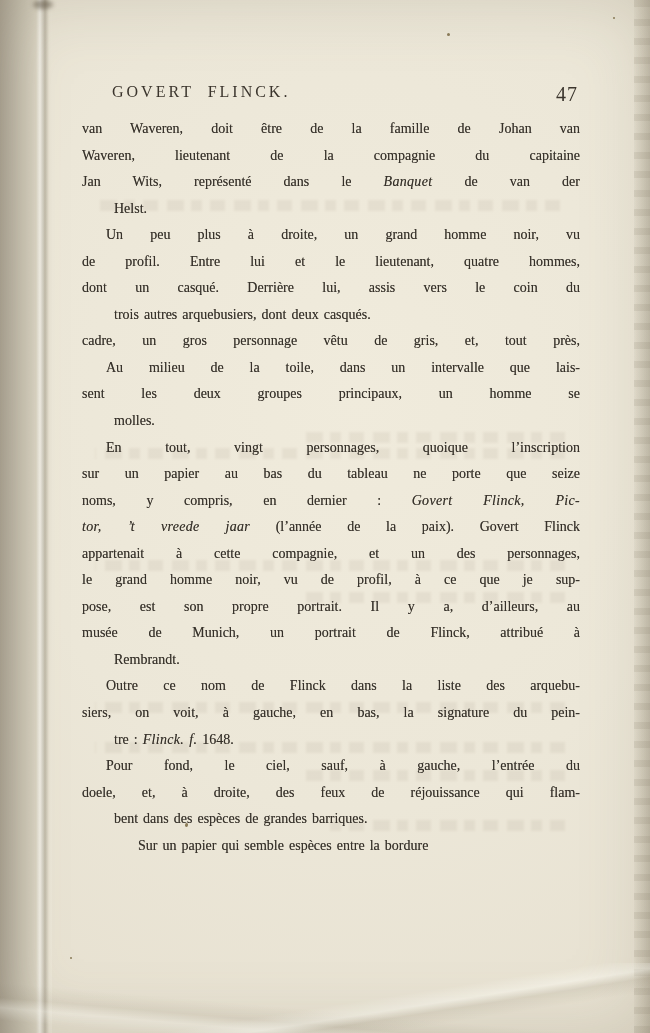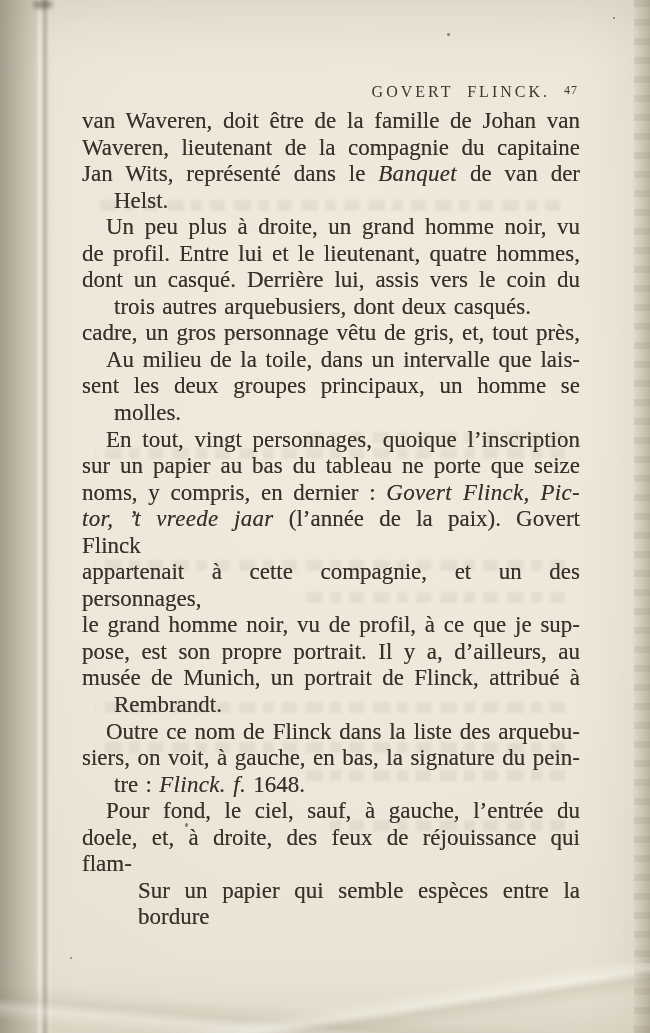--- a/index.html
+++ b/index.html
@@ -38,28 +38,28 @@
   
   .wrinkle {
     position: absolute; left: 0; right: 0; bottom: 0; height: 70px; pointer-events: none;
     background:
       linear-gradient(171deg, rgba(255,255,248,0) 55%, rgba(255,255,248,0.45) 63%, rgba(125,114,92,0.12) 68%, rgba(255,255,248,0) 76%),
       linear-gradient(185deg, rgba(125,114,92,0) 60%, rgba(125,114,92,0.10) 72%, rgba(255,255,248,0.35) 80%, rgba(125,114,92,0) 90%);
   }
   
   .header { position: absolute; left: 82px; top: 83px; width: 498px; height: 22px; color: #3b352d; }
   .header-title {
-    position: absolute; left: 30px; right: 30px; text-align: right;
+    position: absolute; left: 30px; right: 30px; text-align: left;
     font-size: 16px; letter-spacing: 3px; word-spacing: 7px;
   }
-  .page-number { position: absolute; right: 2px; top: 0; font-size: 12px; letter-spacing: 1px; }
+  .page-number { position: absolute; right: 2px; top: 0; font-size: 20px; letter-spacing: 1px; }
   
   .text-block {
-    position: absolute; left: 82px; top: 108px; width: 498px;
-    font-size: 23px; line-height: 26.55px; color: #36312a;
+    position: absolute; left: 82px; top: 116px; width: 498px;
+    font-size: 14px; line-height: 26.55px; color: #36312a;
     text-shadow: 0 0 0.5px rgba(45,40,33,0.55);
     word-spacing: 1.5px;
   }
   .line { text-align: justify; text-align-last: justify; white-space: normal; }
   .line.last { text-align-last: left; margin-left: 32px; }
   .line.indent { padding-left: 24px; }
   .line i { letter-spacing: 0.3px; }
   
   .ghost {
     position: absolute; height: 11px; opacity: 0.07; filter: blur(1.3px);
@@ -118,18 +118,19 @@
       <div class="line"><span>appartenait à cette compagnie, et un des personnages,</span></div>
       <div class="line"><span>le grand homme noir, vu de profil, à ce que je sup-</span></div>
       <div class="line"><span>pose, est son propre portrait. Il y a, d’ailleurs, au</span></div>
       <div class="line"><span>musée de Munich, un portrait de Flinck, attribué à</span></div>
       <div class="line last"><span>Rembrandt.</span></div>
       <div class="line indent"><span>Outre ce nom de Flinck dans la liste des arquebu-</span></div>
       <div class="line"><span>siers, on voit, à gauche, en bas, la signature du pein-</span></div>
       <div class="line last"><span>tre : </span><i>Flinck. f.</i><span> 1648.</span></div>
       <div class="line indent"><span>Pour fond, le ciel, sauf, à gauche, l’entrée du</span></div>
       <div class="line"><span>doele, et, à droite, des feux de réjouissance qui flam-</span></div>
+      <div class="line last"><span>bent dans des espèces de grandes barriques.</span></div>
       <div class="line indent last"><span>Sur un papier qui semble espèces entre la bordure</span></div>
     </div>
 
   <div class="wrinkle"></div>
   <div class="vignette"></div>
 </div>
 
 </body></html>

